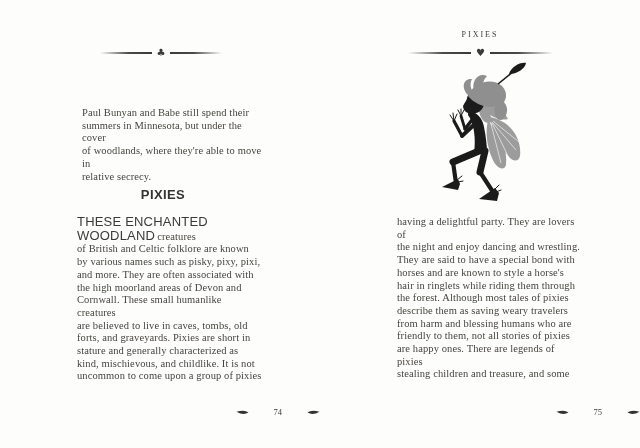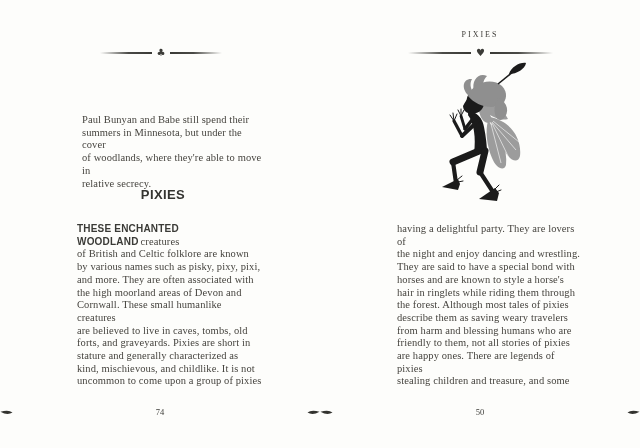--- a/index.html
+++ b/index.html
@@ -18,34 +18,33 @@
   .divider .seg.r{background:linear-gradient(90deg, #3a3a36 0%, #4a4a46 45%, rgba(60,60,58,0) 100%);}
   .divider .glyph{font-size:10px;line-height:10px;color:#3b3b37;padding:0 5px;font-family:"DejaVu Sans", sans-serif;}
 
   .running-head{
     position:absolute;top:30px;left:0;right:0;text-align:center;
     font-size:8px;letter-spacing:2px;color:#3e3c38;
   }
   .para{
     position:absolute;font-size:10.5px;line-height:12.7px;color:#46443f;
     letter-spacing:0.1px;
-    margin-top:7px;
   }
   .heading{
     position:absolute;text-align:center;
     font-family:"Liberation Sans", sans-serif;font-weight:bold;
     font-size:13px;letter-spacing:0.4px;color:#343430;
   }
   .lead-in{
-    font-family:"Liberation Sans", sans-serif;font-weight:bold;
-    font-size:10px;letter-spacing:0.2px;color:#3a3a36;margin-right:2px;
+    font-family:"Liberation Sans", sans-serif;font-weight:normal;
+    font-size:13px;letter-spacing:0.2px;color:#3a3a36;margin-right:2px;
   }
   .footer{
     position:absolute;top:406px;left:0;right:0;height:12px;
-    display:flex;justify-content:space-between;align-items:center;gap:2px;
+    display:flex;justify-content:flex-end;align-items:center;gap:25px;
   }
   .footer .pagenum{font-size:8.5px;color:#3b3b37;}
   .leaf{display:block;}
   .leaf.flip{transform:scaleX(-1);}
   .illustration{position:absolute;left:93px;top:58px;width:130px;height:155px;}
 </style>
 </head>
 <body>
 
 <div class="spread">
@@ -152,20 +151,20 @@
         </g>
       </svg>
     </div>
 
     <div class="para" style="left:77px;top:216px;width:186px;">having a delightful party. They are lovers of<br>the night and enjoy dancing and wrestling.<br>They are said to have a special bond with<br>horses and are known to style a horse's<br>hair in ringlets while riding them through<br>the forest. Although most tales of pixies<br>describe them as saving weary travelers<br>from harm and blessing humans who are<br>friendly to them, not all stories of pixies<br>are happy ones. There are legends of pixies<br>stealing children and treasure, and some</div>
 
     <div class="footer">
       <svg class="leaf flip" width="13" height="7" viewBox="0 0 13 7">
         <path d="M0.5,3.5 Q4.5,0.2 12.5,2.8 Q5.5,6.8 0.5,3.5 Z" fill="#33332f"></path>
       </svg>
-      <span class="pagenum">50</span>
+      <span class="pagenum">75</span>
       <svg class="leaf" width="13" height="7" viewBox="0 0 13 7">
         <path d="M0.5,3.5 Q4.5,0.2 12.5,2.8 Q5.5,6.8 0.5,3.5 Z" fill="#33332f"></path>
       </svg>
     </div>
   </div>
 
 </div>
 
 </body></html>

